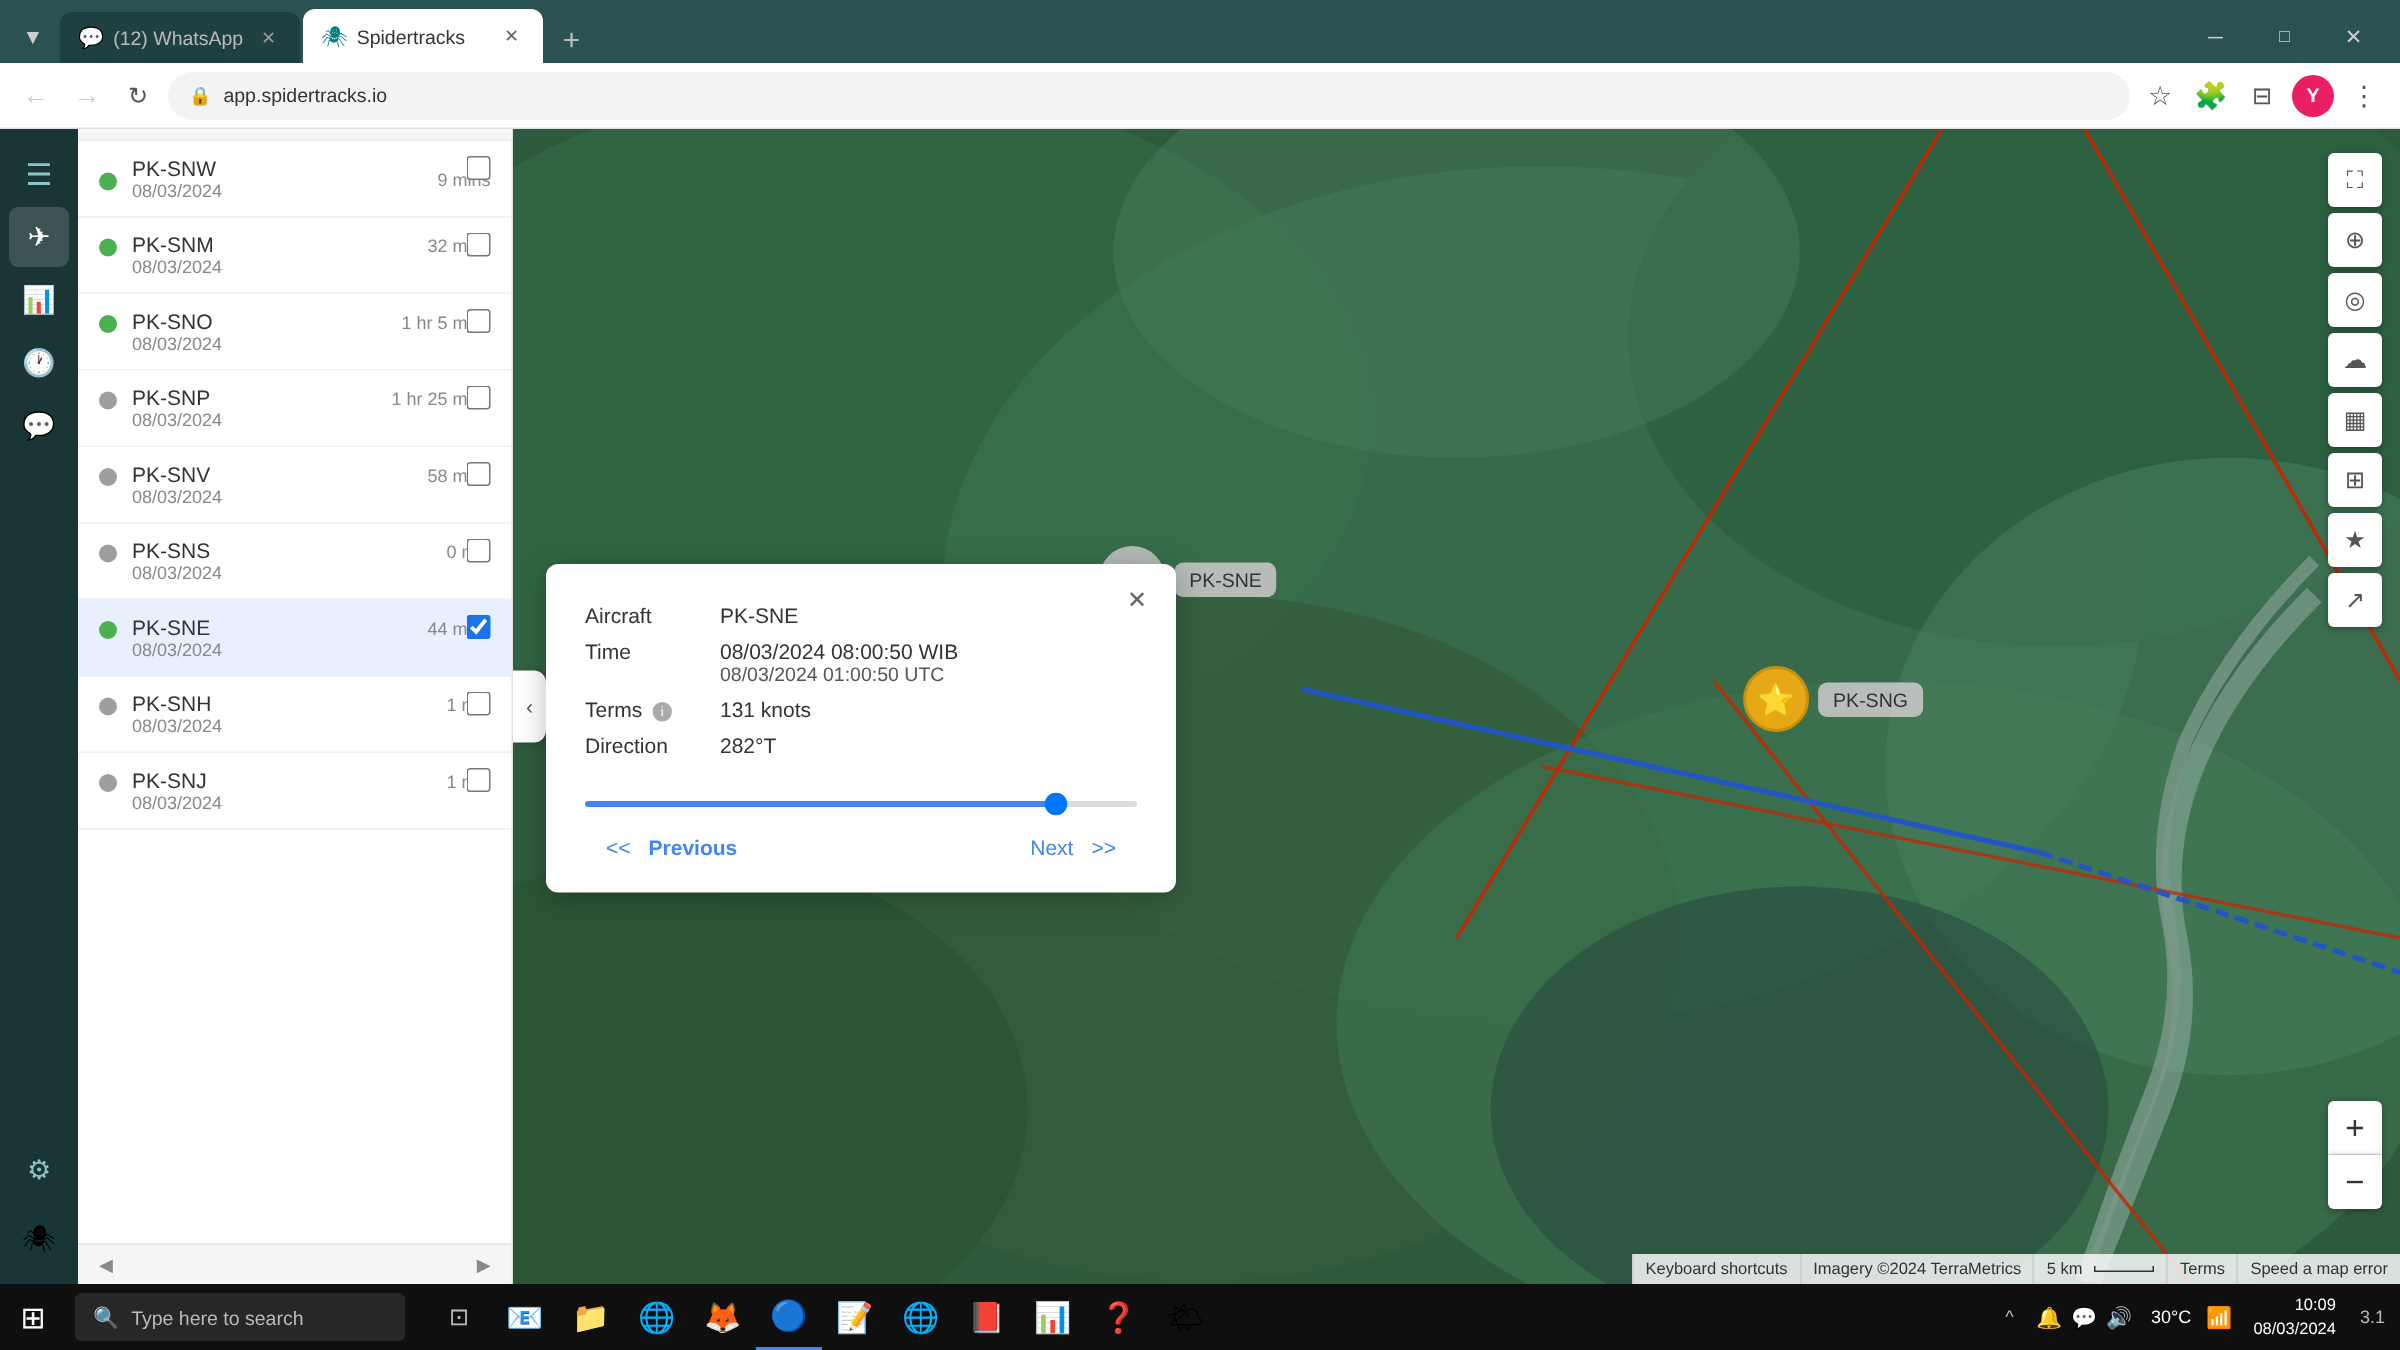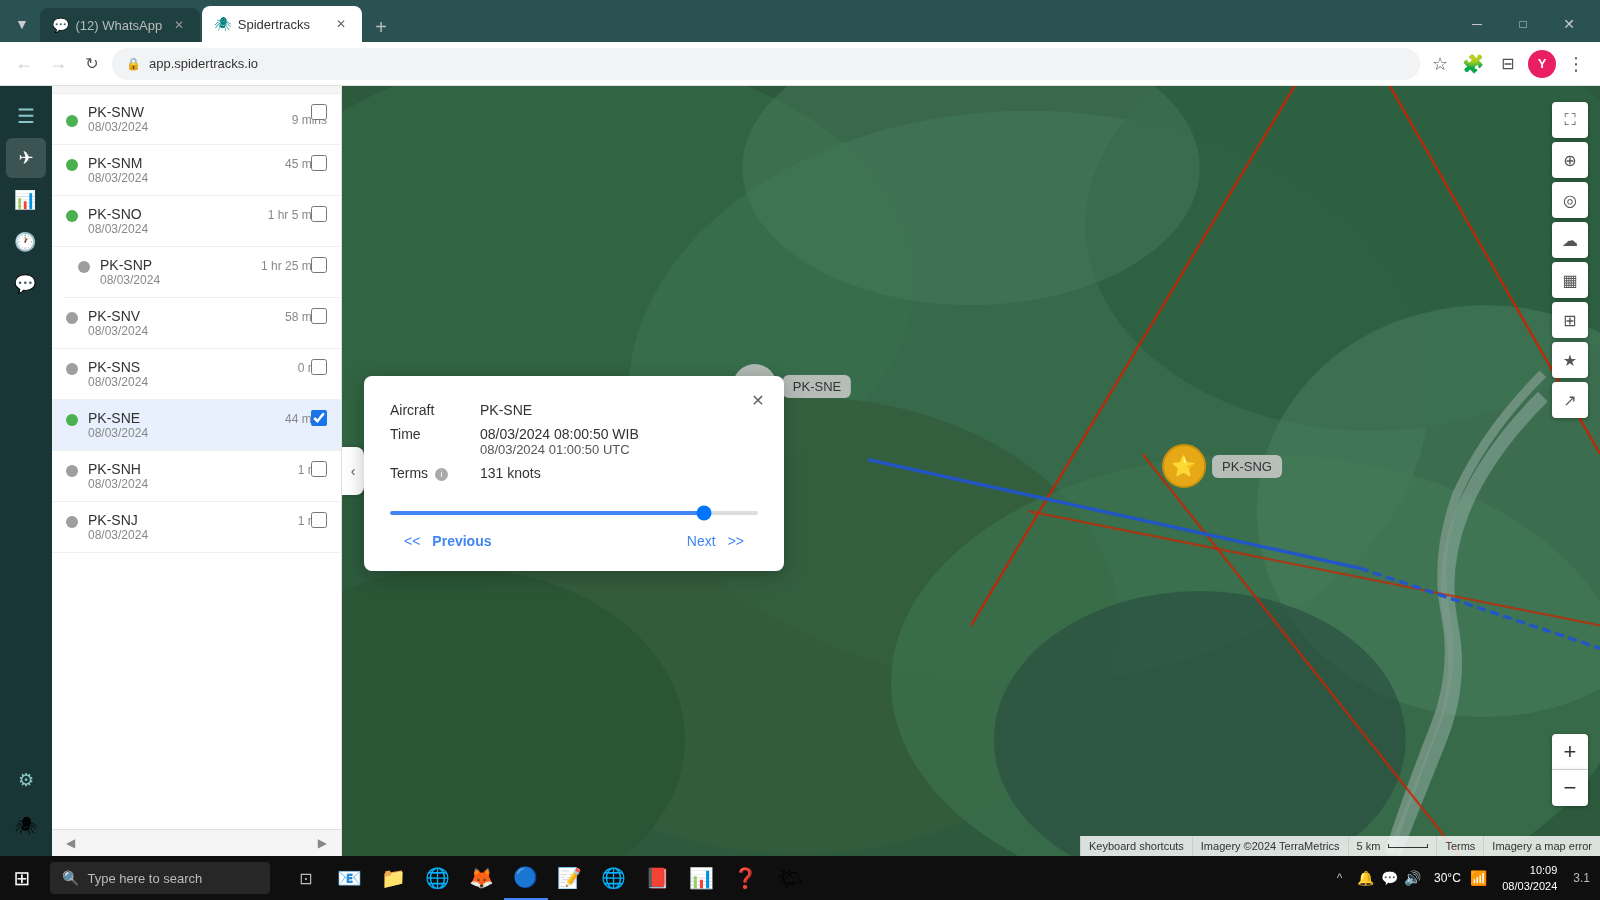--- a/index.html
+++ b/index.html
@@ -94,35 +94,35 @@
         <div style="font-size:12px;color:#888;margin-top:2px;">9 mins</div>
         <input type="checkbox" style="position: absolute; right: 14px; top: 10px; width: 16px; height: 16px;">
       </div>
 
       <div style="display:flex;align-items:flex-start;padding:10px 14px;border-bottom:1px solid #f0f0f0;cursor:pointer;position:relative;">
         <div style="width:12px;height:12px;border-radius:50%;background:#4CAF50;margin-top:4px;flex-shrink:0;"></div>
         <div style="flex:1;margin-left:10px;">
           <div style="font-size:14px;font-weight:500;color:#333;">PK-SNM</div>
           <div style="font-size:12px;color:#888;">08/03/2024</div>
         </div>
-        <div style="font-size:12px;color:#888;margin-top:2px;">45 mins</div>
+        <div style="font-size:12px;color:#888;margin-top:2px;">32 mins</div>
         <input type="checkbox" style="position: absolute; right: 14px; top: 10px; width: 16px; height: 16px;">
       </div>
 
       <div style="display:flex;align-items:flex-start;padding:10px 14px;border-bottom:1px solid #f0f0f0;cursor:pointer;position:relative;">
         <div style="width:12px;height:12px;border-radius:50%;background:#4CAF50;margin-top:4px;flex-shrink:0;"></div>
         <div style="flex:1;margin-left:10px;">
           <div style="font-size:14px;font-weight:500;color:#333;">PK-SNO</div>
           <div style="font-size:12px;color:#888;">08/03/2024</div>
         </div>
         <div style="font-size:12px;color:#888;margin-top:2px;">1 hr 5 mins</div>
         <input type="checkbox" style="position: absolute; right: 14px; top: 10px; width: 16px; height: 16px;">
       </div>
 
-      <div style="display:flex;align-items:flex-start;padding:10px 14px;border-bottom:1px solid #f0f0f0;cursor:pointer;position:relative;margin-left:12px;">
+      <div style="display:flex;align-items:flex-start;padding:10px 14px;border-bottom:1px solid #f0f0f0;cursor:pointer;position:relative;">
         <div style="width:12px;height:12px;border-radius:50%;background:#9e9e9e;margin-top:4px;flex-shrink:0;"></div>
         <div style="flex:1;margin-left:10px;">
           <div style="font-size:14px;font-weight:500;color:#333;">PK-SNP</div>
           <div style="font-size:12px;color:#888;">08/03/2024</div>
         </div>
         <div style="font-size:12px;color:#888;margin-top:2px;">1 hr 25 mins</div>
         <input type="checkbox" style="position: absolute; right: 14px; top: 10px; width: 16px; height: 16px;">
       </div>
 
       <div style="display:flex;align-items:flex-start;padding:10px 14px;border-bottom:1px solid #f0f0f0;cursor:pointer;position:relative;">
@@ -242,21 +242,21 @@
     </div>
 
     <div style="position:absolute;bottom:0;right:0;display:flex;align-items:center;background:rgba(255,255,255,0.82);font-size:11px;color:#333;">
       <div style="padding:4px 8px;border-left:1px solid #ccc;">Keyboard shortcuts</div>
       <div style="padding:4px 8px;border-left:1px solid #ccc;">Imagery ©2024 TerraMetrics</div>
       <div style="padding:4px 8px;border-left:1px solid #ccc;display:flex;align-items:center;gap:4px;">
         <span>5 km</span>
         <span style="display:inline-block;width:40px;height:4px;border:1px solid #333;border-top:none;margin-left:4px;"></span>
       </div>
       <div style="padding:4px 8px;border-left:1px solid #ccc;">Terms</div>
-      <div style="padding:4px 8px;border-left:1px solid #ccc;">Imagery a map error</div>
+      <div style="padding:4px 8px;border-left:1px solid #ccc;">Speed a map error</div>
     </div>
 
     <div style="position:absolute;left:22px;top:290px;background:#fff;border-radius:8px;box-shadow:0 4px 20px rgba(0,0,0,0.25);padding:22px 26px 18px;width:420px;z-index:100;">
 
       <div style="position:absolute;top:12px;right:14px;width:24px;height:24px;display:flex;align-items:center;justify-content:center;cursor:pointer;font-size:16px;color:#666;border-radius:50%;">✕</div>
 
       <table style="width:100%;border-collapse:collapse;">
         <tbody>
             <tr>
           <td style="font-size:14px;color:#333;font-weight:500;padding:4px 16px 4px 0;vertical-align:top;width:90px;">Aircraft</td>
@@ -269,20 +269,24 @@
             <div style="font-size:13px;color:#555;">08/03/2024 01:00:50 UTC</div>
           </td>
         </tr>
         <tr>
           <td style="font-size:14px;color:#333;font-weight:500;padding:4px 16px 4px 0;vertical-align:top;">
             <span>Terms</span>
             <span style="display:inline-flex;align-items:center;justify-content:center;width:13px;height:13px;background:#aaa;border-radius:50%;color:#fff;font-size:9px;margin-left:3px;vertical-align:middle;cursor:pointer;">i</span>
           </td>
           <td style="font-size:14px;color:#333;padding:4px 0;">131 knots</td>
         </tr>
+        <tr>
+          <td style="font-size:14px;color:#333;font-weight:500;padding:4px 16px 4px 0;vertical-align:top;">Direction</td>
+          <td style="font-size:14px;color:#333;padding:4px 0;">282°T</td>
+        </tr>
       </tbody>
         </table>
 
       <div style="margin:16px 0 10px;">
         <input type="range" min="0" max="100" value="87" style="width: 100%; appearance: none; height: 4px; border-radius: 2px; background: linear-gradient(to right, rgb(66, 133, 244) 87%, rgb(221, 221, 221) 87%); outline: none; cursor: pointer;">
       </div>
 
       <div style="display:flex;align-items:center;justify-content:space-between;padding:0 10px;">
         <div style="display:flex;align-items:center;gap:2px;">
           <button style="background:none;border:none;font-size:14px;color:#4285f4;cursor:pointer;padding:4px 4px;font-family:inherit;">&lt;&lt;</button>

